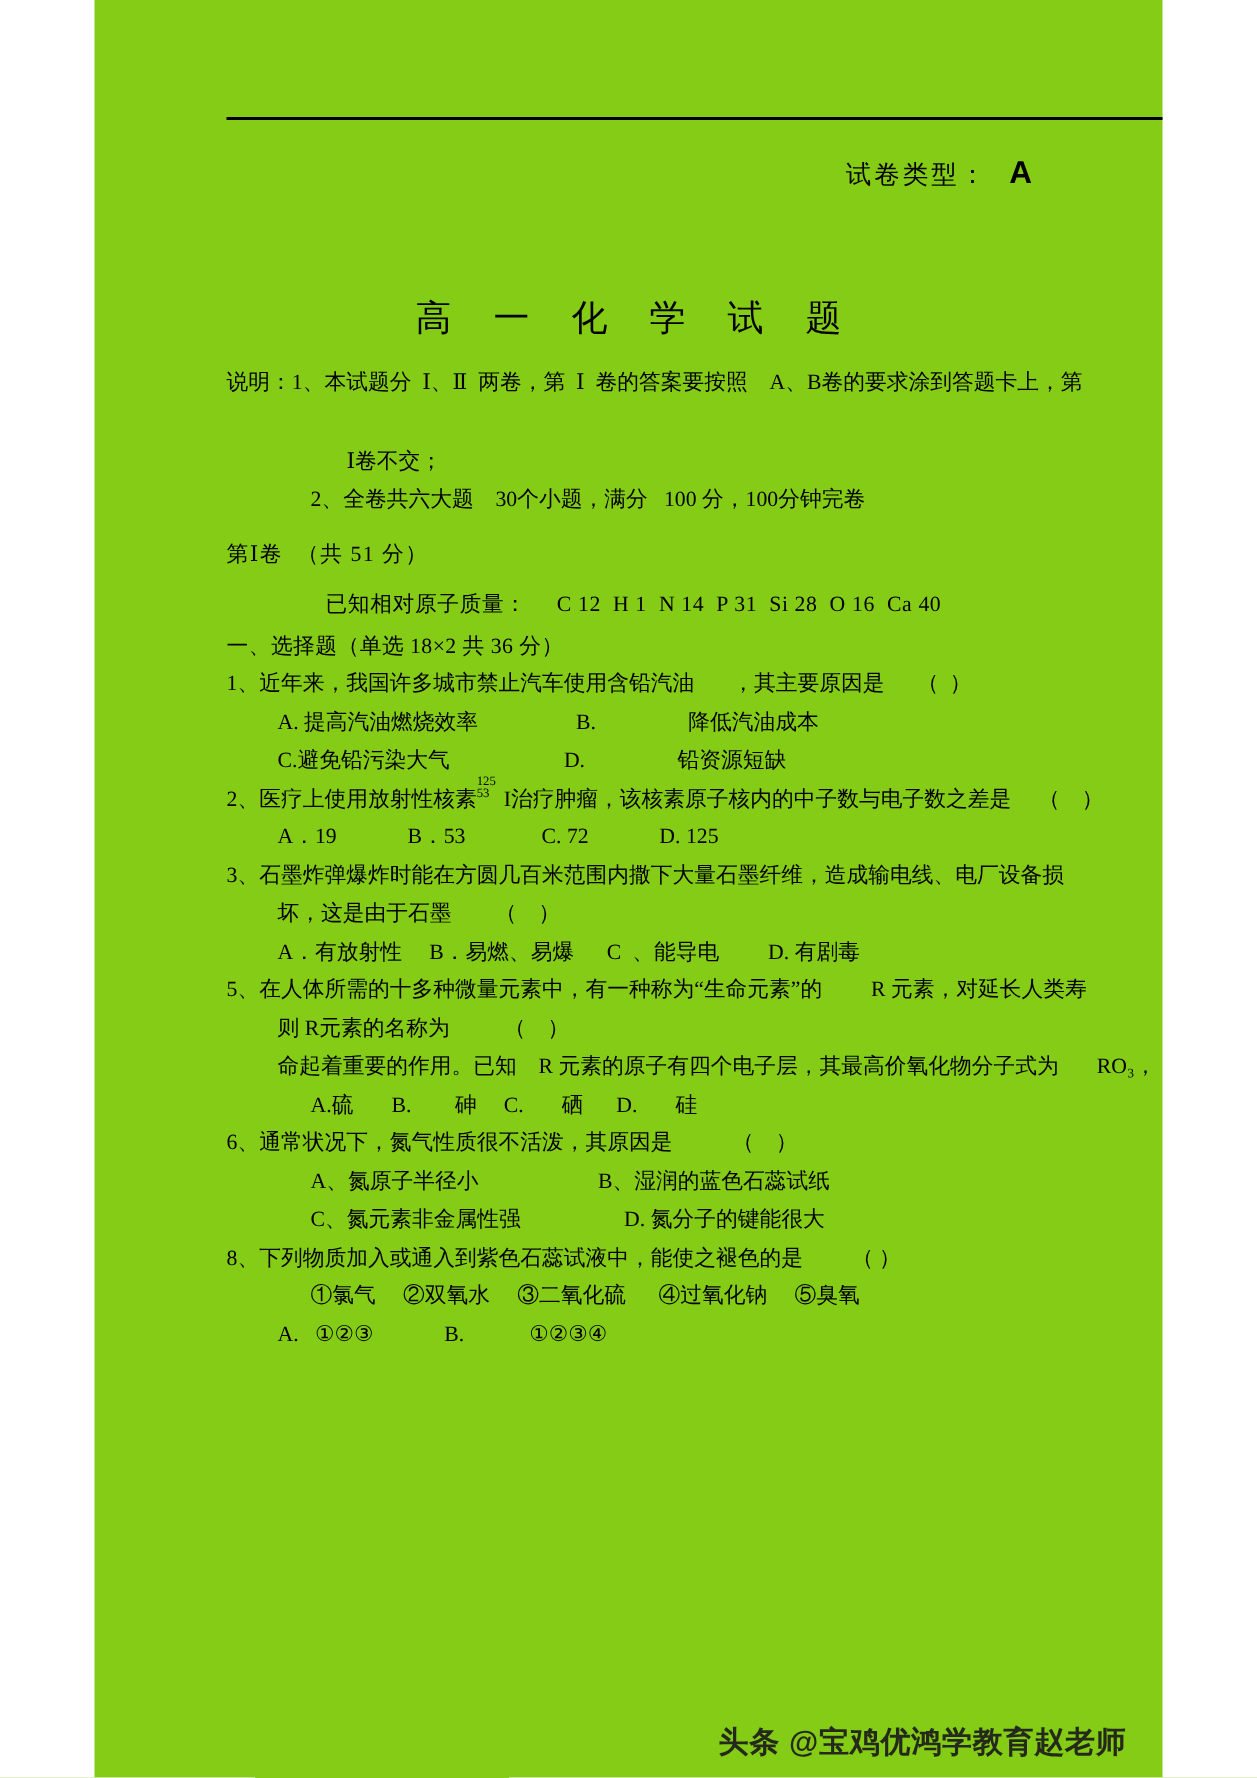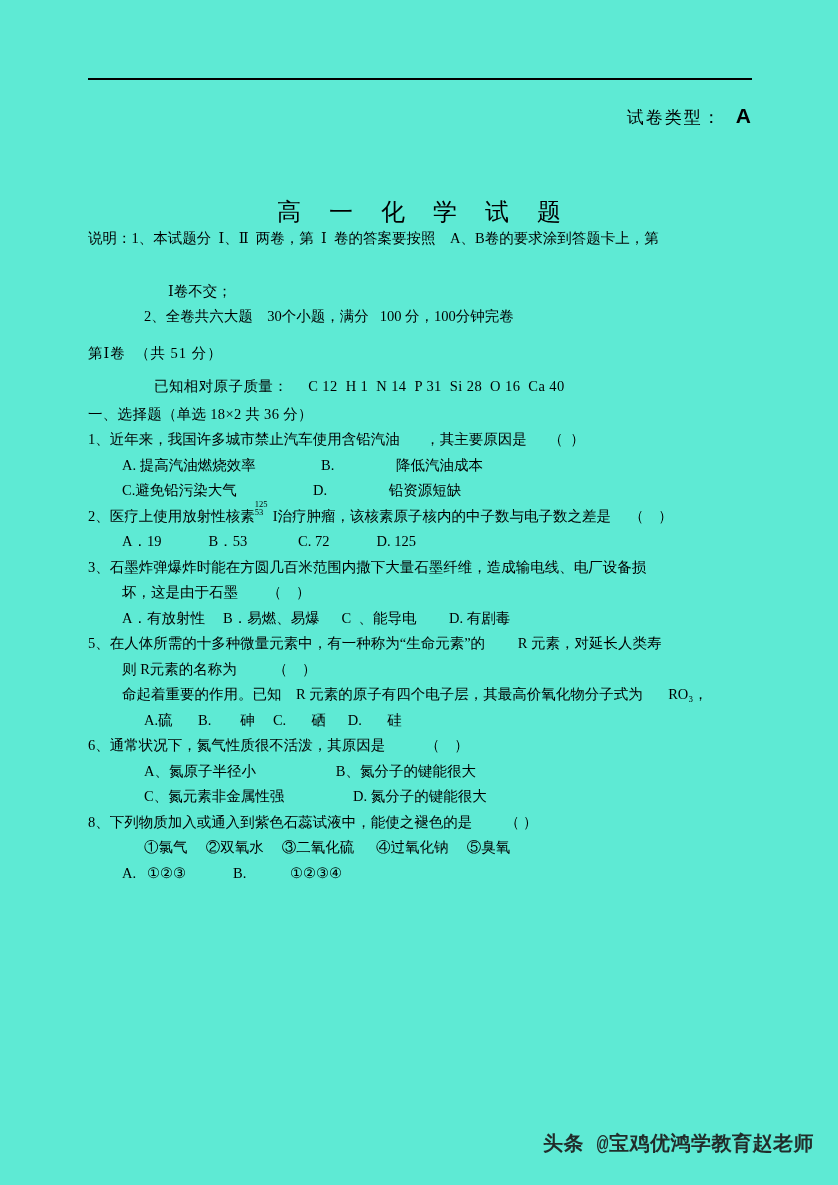--- a/index.html
+++ b/index.html
@@ -7,24 +7,24 @@
     margin: 0;
     padding: 0;
     background: #ffffff;
   }
   body {
     font-family: "Liberation Serif", "DejaVu Serif", serif;
     color: #000000;
   }
   #page {
     position: relative;
-    width: 838px;
+    width: 712px;
     height: 1185px;
     margin: 0 auto;
-    background: #5eead4;
+    background: #84cc16;
     overflow: hidden;
     box-sizing: border-box;
   }
   .rule {
     position: absolute;
     left: 88px;
     top: 78px;
     width: 664px;
     height: 0;
     border-top: 2px solid #000;
@@ -50,21 +50,21 @@
     right: 0;
     top: 196px;
     text-align: center;
     font-size: 24px;
     letter-spacing: 11px;
     text-indent: 11px;
   }
   .body-area {
     position: absolute;
     left: 88px;
-    top: 226px;
+    top: 243px;
     width: 664px;
     font-size: 14.5px;
     line-height: 25.5px;
   }
   .ln { white-space: pre-wrap; }
   .ind1 { padding-left: 34px; }
   .ind2 { padding-left: 56px; }
   .ind3 { padding-left: 80px; margin-top: 27px; }
   .vol-head {
     text-align: left;
@@ -100,22 +100,22 @@
     font-size: 8.5px;
     line-height: 8.5px;
   }
   .opts {
     display: block;
     white-space: pre;
   }
   .watermark {
     position: absolute;
     right: 24px;
-    bottom: 28px;
-    font-family: Liberation Mono, monospace;
+    bottom: 10px;
+    font-family: Liberation Sans, sans-serif;
     font-size: 20px;
     font-weight: bold;
     color: #1c1c1c;
     letter-spacing: 0.5px;
     white-space: nowrap;
     opacity: 0.92;
   }
 </style>
 </head>
 <body>
@@ -162,21 +162,21 @@
 
     <div class="q">
       <div class="ln">5、在人体所需的十多种微量元素中，有一种称为“生命元素”的         R 元素，对延长人类寿</div>
       <div class="ln ind1">则 R元素的名称为          （    ）</div>
       <div class="ln ind1">命起着重要的作用。已知    R 元素的原子有四个电子层，其最高价氧化物分子式为       RO₃，</div>
       <div class="ln opts ind2">A.硫       B.        砷     C.       硒      D.       硅</div>
     </div>
 
     <div class="q">
       <div class="ln">6、通常状况下，氮气性质很不活泼，其原因是           （    ）</div>
-      <div class="ln opts ind2">A、氮原子半径小                      B、氮分子的键能很大</div>
+      <div class="ln opts ind2">A、氮原子半径小                      B、湿润的蓝色石蕊试纸</div>
       <div class="ln opts ind2">C、氮元素非金属性强                   D. 氮分子的键能很大</div>
     </div>
 
 
     <div class="q">
       <div class="ln">8、下列物质加入或通入到紫色石蕊试液中，能使之褪色的是         （ ）</div>
       <div class="ln opts ind2">①氯气     ②双氧水     ③二氧化硫      ④过氧化钠     ⑤臭氧</div>
       <div class="ln opts ind1">A.   ①②③             B.            ①②③④</div>
     </div>
 

